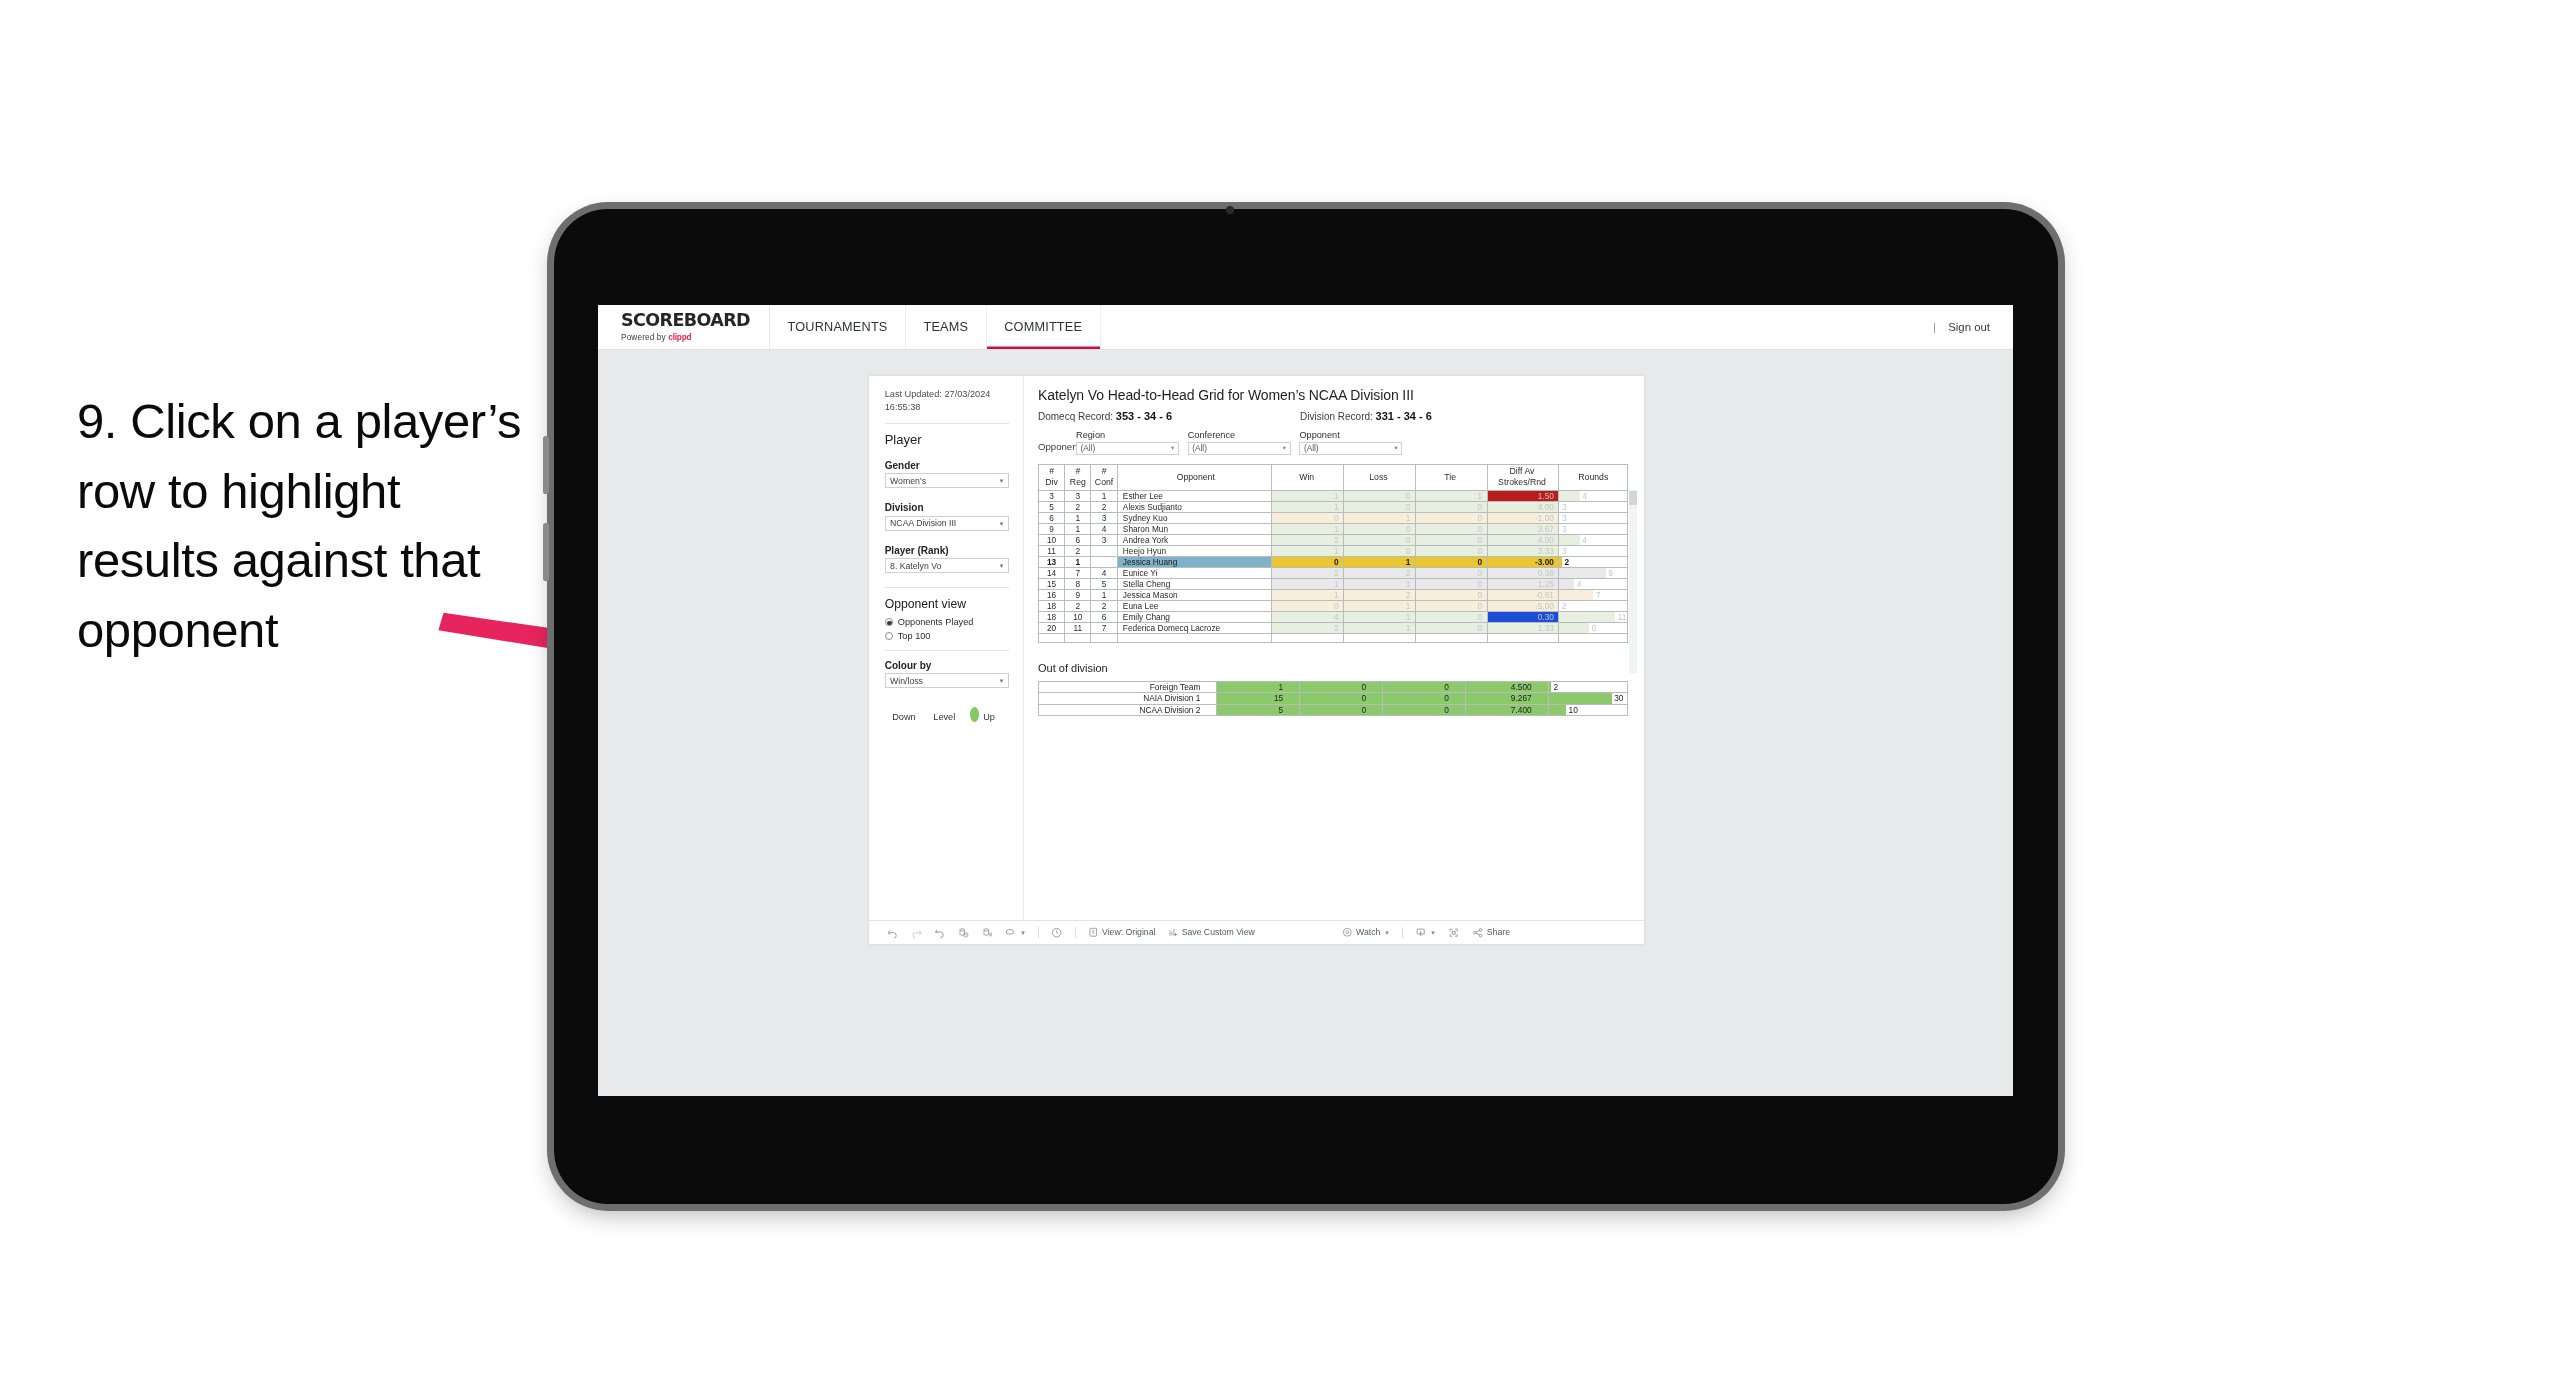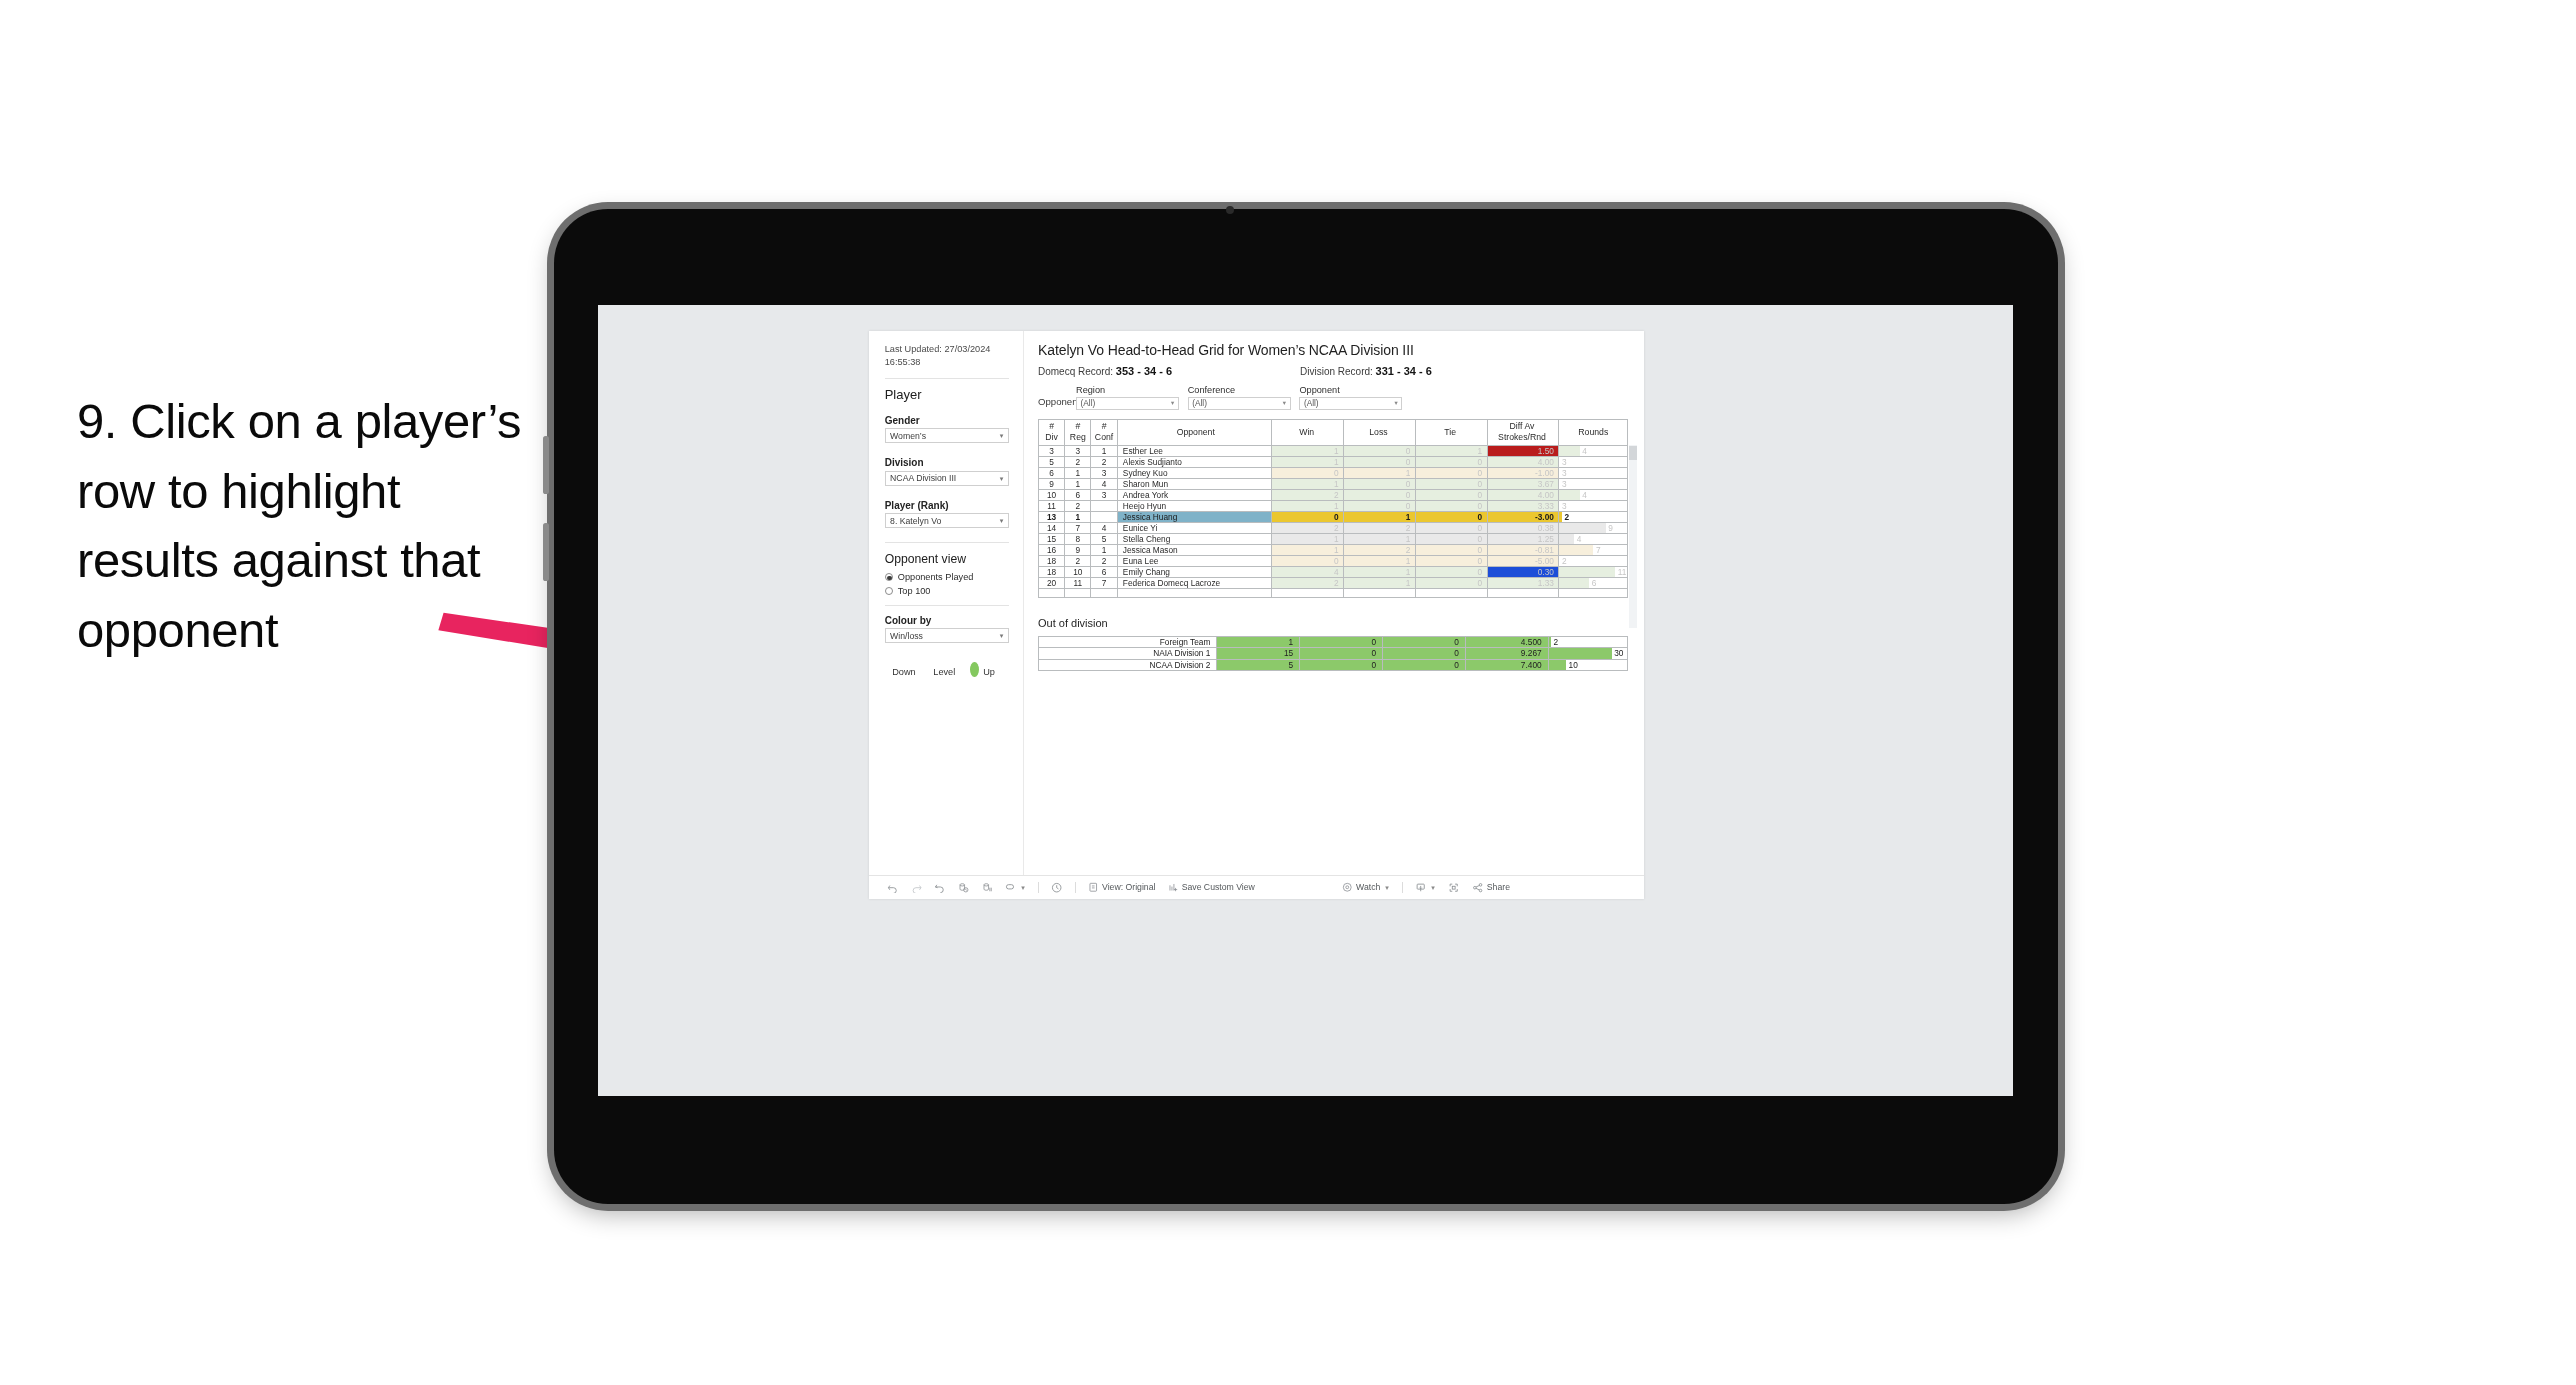--- a/index.html
+++ b/index.html
@@ -189,21 +189,21 @@
 
   .vscroll {
     position:absolute; right:-8.7px; top:26px; width: 7.9px; height: 183px;
     background:#f1f3f5;
   }
   .vthumb { position:absolute; left:0; top:1.7px; width:7.9px; height:14px; background:#d3d6d9; }
 
   .ood-title { font-size: 11px; color:#1f1f1f; margin-top: 19px; }
   table.ood { border-collapse: collapse; width: 100%; table-layout: fixed; margin-top: 7px; }
   table.ood td {
-    border: 0.9px solid #b9bcbe; font-size: 8.3px; height: 11.4px; padding:0 6px; color:#222;
+    border: 0.9px solid #b9bcbe; font-size: 8.3px; height: 11.4px; padding:0 16px; color:#222;
   }
   .ood-lab { width: 112px; text-align: right; background:#fff; }
   .ood-num { width: 52px; text-align: right; background:#8cc96a; }
   .ood-rnd { width: 50px; text-align:left; position:relative; padding:0 !important; background:#fff; }
 
   
   .toolbar {
     height: 24.5px; border-top: 0.9px solid #e4e4e4; background:#fff;
     display:flex; align-items:center; gap: 0; padding-left: 12.2px;
     color:#6f7478; font-size: 8.7px;
@@ -222,20 +222,38 @@
 <svg id="arrow" viewBox="0 0 840 170">
   <path d="M0 22 L756 146 L744 163 L822 150 L770 92 L764 112 L6 2 Z" fill="#e8245f"></path>
 </svg>
 
 <div id="tablet">
   <div class="cam" style="left:672px;"></div>
 </div>
 
 <div id="screen">
 
+  <div class="topbar">
+    <div class="brand">
+      <div class="brand-title">SCOREBOARD</div>
+      <div class="brand-sub">
+        <span>Powered by</span>
+        <b>clippd</b>
+      </div>
+    </div>
+    <div class="topnav">
+      <div class="topnav-item">TOURNAMENTS</div>
+      <div class="topnav-item">TEAMS</div>
+      <div class="topnav-item active">COMMITTEE</div>
+    </div>
+    <div class="signout">
+      <span class="bar">|</span>
+      <span class="lk">Sign out</span>
+    </div>
+  </div>
 
 
   <div class="workspace">
     <div class="viz">
       <div class="viz-body">
 
         <div class="panel">
           <div class="updated">Last Updated: 27/03/2024 16:55:38</div>
           <div class="hr"></div>
           <div class="panel-h">Player</div>

